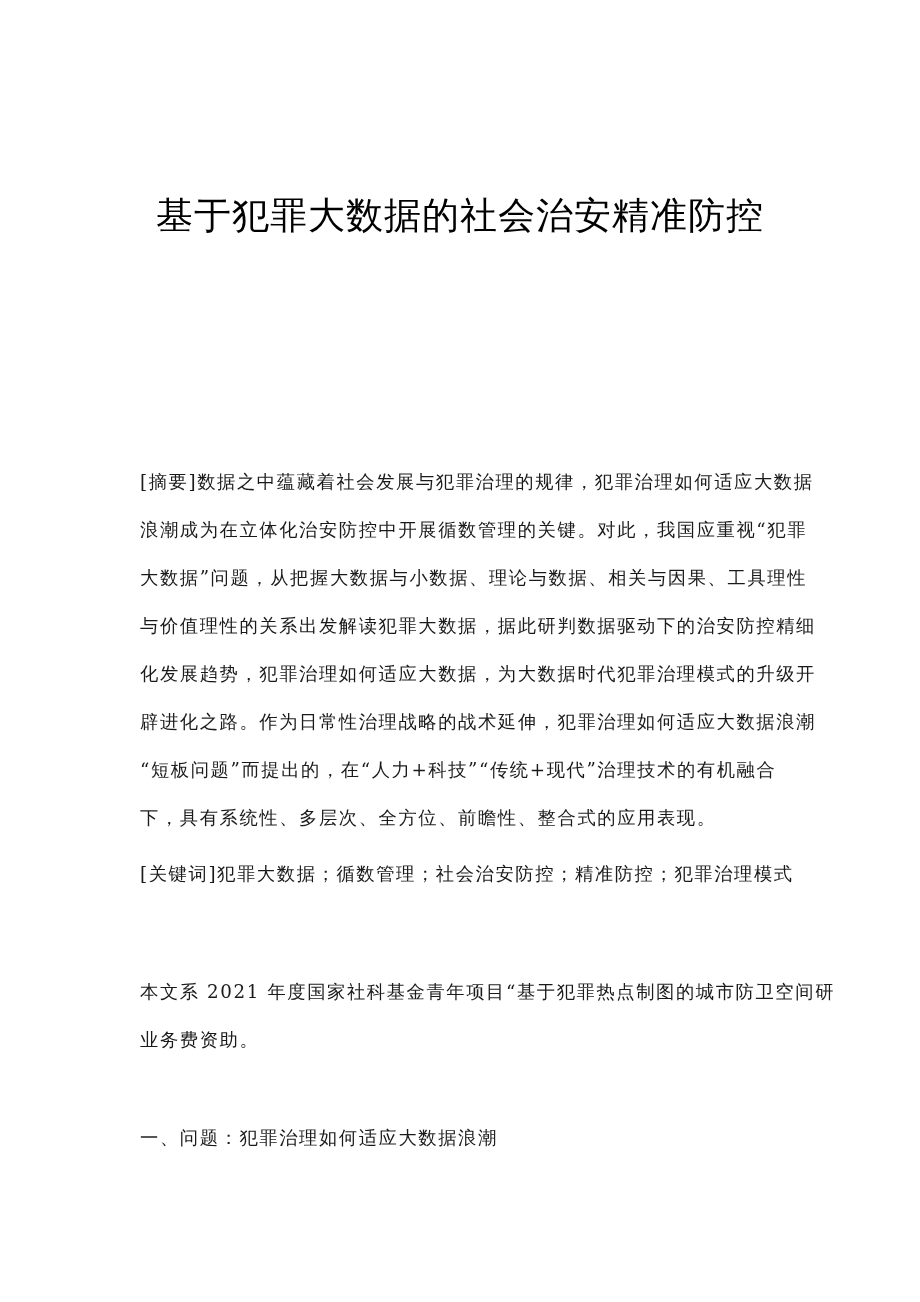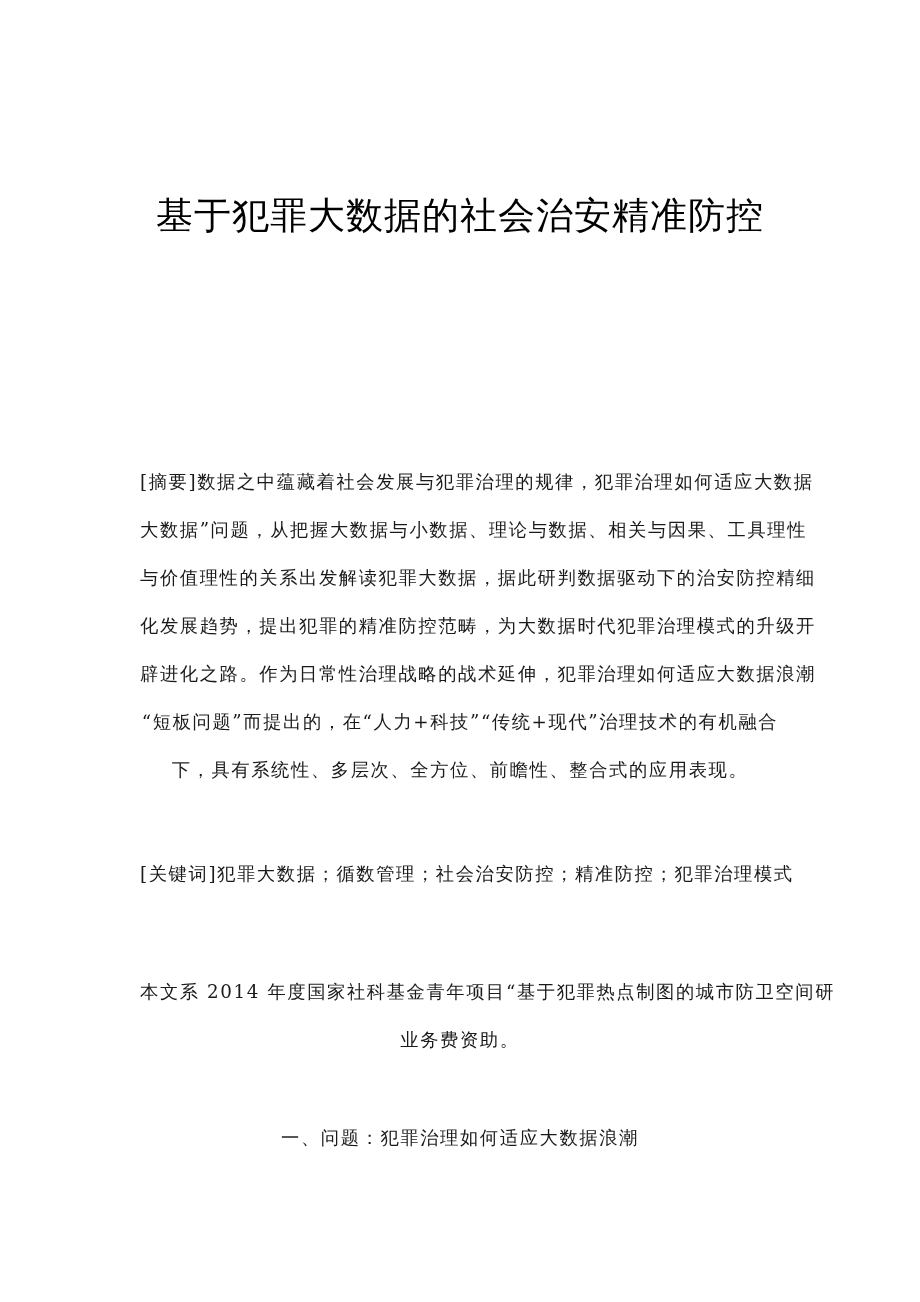--- a/index.html
+++ b/index.html
@@ -38,47 +38,47 @@
       left: 140px;
       width: 640px;
       font-size: 18.3px;
       letter-spacing: 1.6px;
       color: #1a1a1a;
     }
     .line {
       height: 48px;
       line-height: 48px;
       white-space: nowrap;
-      text-align: center;
     }
   </style>
 </head>
 <body>
 
 <div class="page">
 
   <div class="title">基于犯罪大数据的社会治安精准防控</div>
 
   <div class="body-block" style="top:458px;">
     <div class="line">[摘要]数据之中蕴藏着社会发展与犯罪治理的规律，犯罪治理如何适应大数据</div>
+    <div class="line">浪潮成为在立体化治安防控中开展循数管理的关键。对此，我国应重视“犯罪</div>
     <div class="line">大数据”问题，从把握大数据与小数据、理论与数据、相关与因果、工具理性</div>
     <div class="line">与价值理性的关系出发解读犯罪大数据，据此研判数据驱动下的治安防控精细</div>
-    <div class="line">化发展趋势，提出犯罪的精准防控范畴，为大数据时代犯罪治理模式的升级开</div>
+    <div class="line">化发展趋势，犯罪治理如何适应大数据，为大数据时代犯罪治理模式的升级开</div>
     <div class="line">辟进化之路。作为日常性治理战略的战术延伸，犯罪治理如何适应大数据浪潮</div>
     <div class="line">“短板问题”而提出的，在“人力+科技”“传统+现代”治理技术的有机融合</div>
     <div class="line">下，具有系统性、多层次、全方位、前瞻性、整合式的应用表现。</div>
   </div>
 
   <div class="body-block" style="top:850px;">
     <div class="line">[关键词]犯罪大数据；循数管理；社会治安防控；精准防控；犯罪治理模式</div>
   </div>
 
 
   <div class="body-block" style="top:968px;">
-    <div class="line">本文系 2014 年度国家社科基金青年项目“基于犯罪热点制图的城市防卫空间研</div>
+    <div class="line">本文系 2021 年度国家社科基金青年项目“基于犯罪热点制图的城市防卫空间研</div>
     <div class="line">业务费资助。</div>
   </div>
 
   <div class="body-block" style="top:1114px;">
     <div class="line">一、问题：犯罪治理如何适应大数据浪潮</div>
   </div>
 
 </div>
 
 </body></html>

